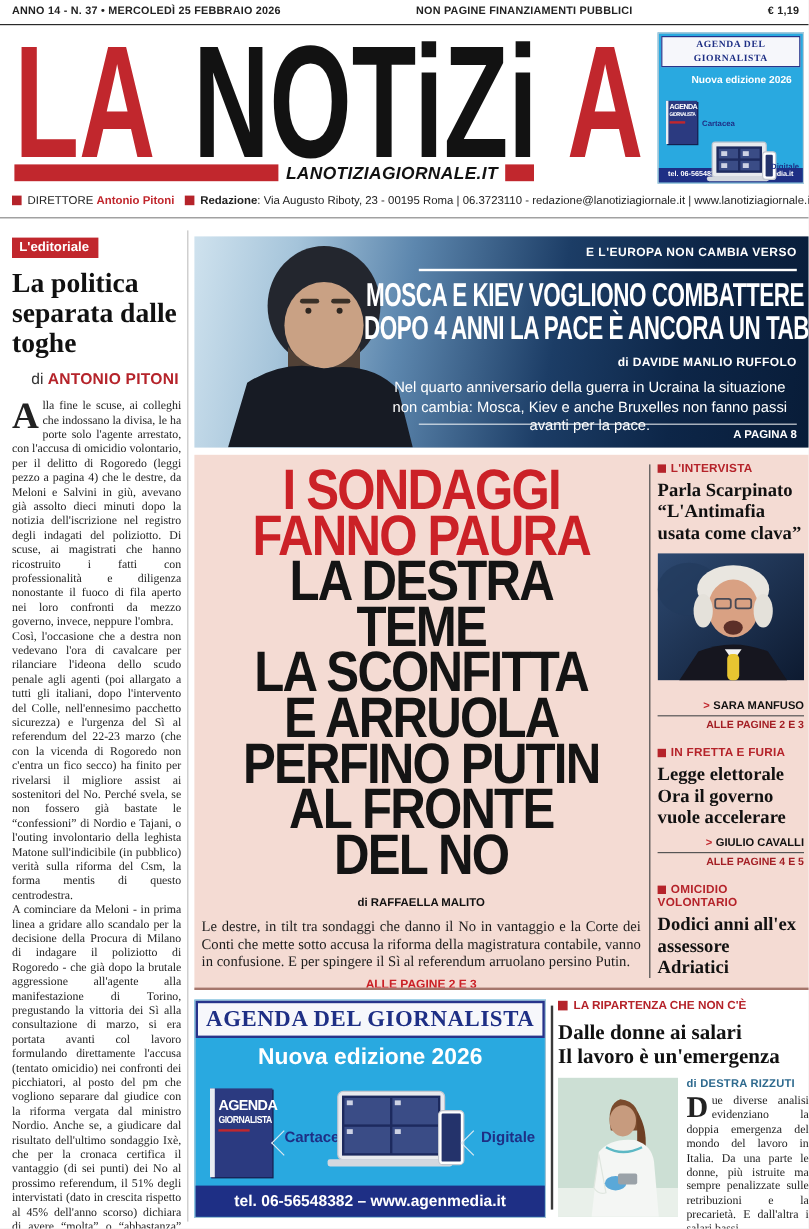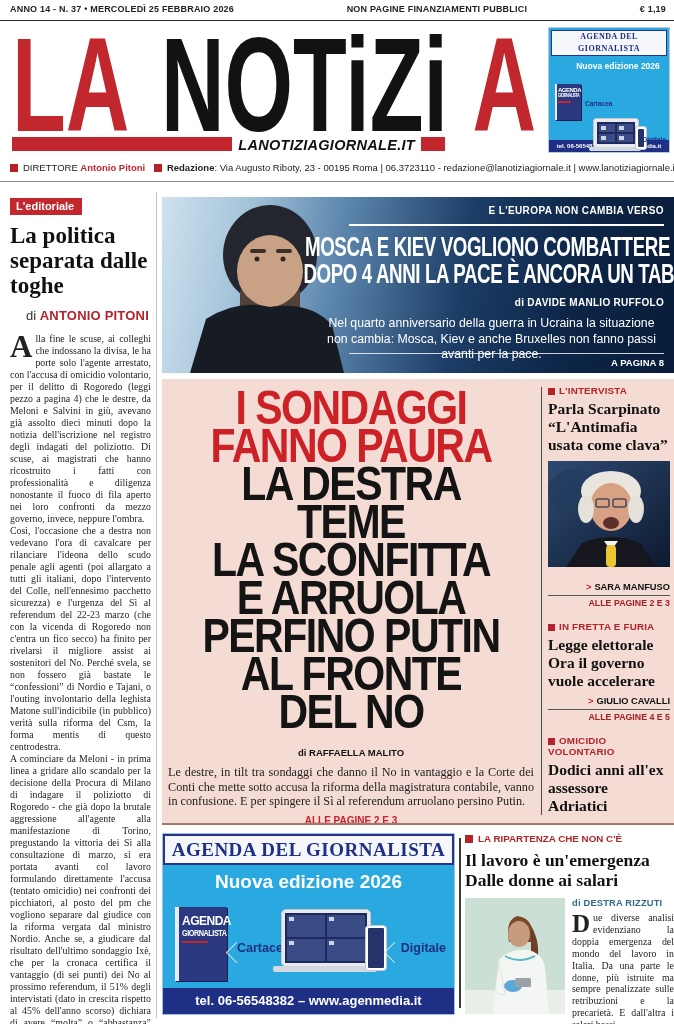--- a/index.html
+++ b/index.html
@@ -329,22 +329,22 @@
       <div class="ad-label lbl-digital">Digitale</div>
     </div>
     <div class="ad-footer">tel. 06-56548382 – www.agenmedia.it</div>
   </div>
 
   <div class="vdiv-bottom"></div>
 
   <div class="bstory">
     <div class="bstory-kicker"><span class="sq"></span><span>LA RIPARTENZA CHE NON C'È</span></div>
     <div class="bstory-title">
+      <div>Dalle donne ai salari</div>
       <div>Il lavoro è un'emergenza</div>
-      <div>Dalle donne ai salari</div>
     </div>
     <div class="bstory-row">
       <svg class="bstory-photo" viewBox="0 0 100 116">
         <rect width="100" height="116" fill="#ccdfd4"></rect>
         <rect y="92" width="100" height="24" fill="#e9f0ea"></rect>
         <path d="M52,18 Q70,20 68,44 L44,44 Q40,22 52,18 Z" fill="#7a4a2c"></path>
         <path d="M66,28 Q76,44 72,66 L66,60 Z" fill="#6d3f24"></path>
         <ellipse cx="54" cy="36" rx="11" ry="13" fill="#c79b7e"></ellipse>
         <path d="M28,116 L34,62 Q44,50 64,52 Q78,56 80,70 L84,116 Z" fill="#f4f6f4"></path>
         <path d="M40,58 Q54,66 70,58" fill="none" stroke="#5cb8c4" stroke-width="2"></path>

